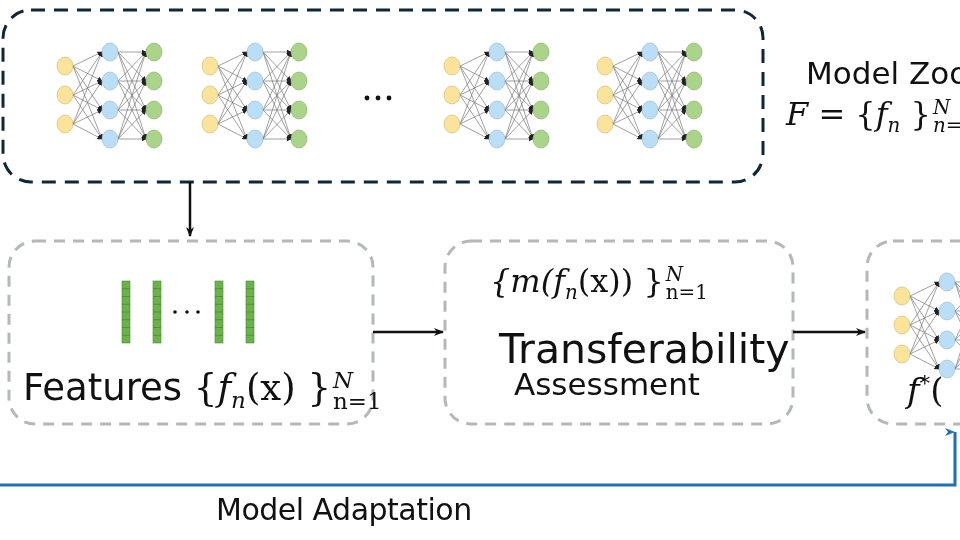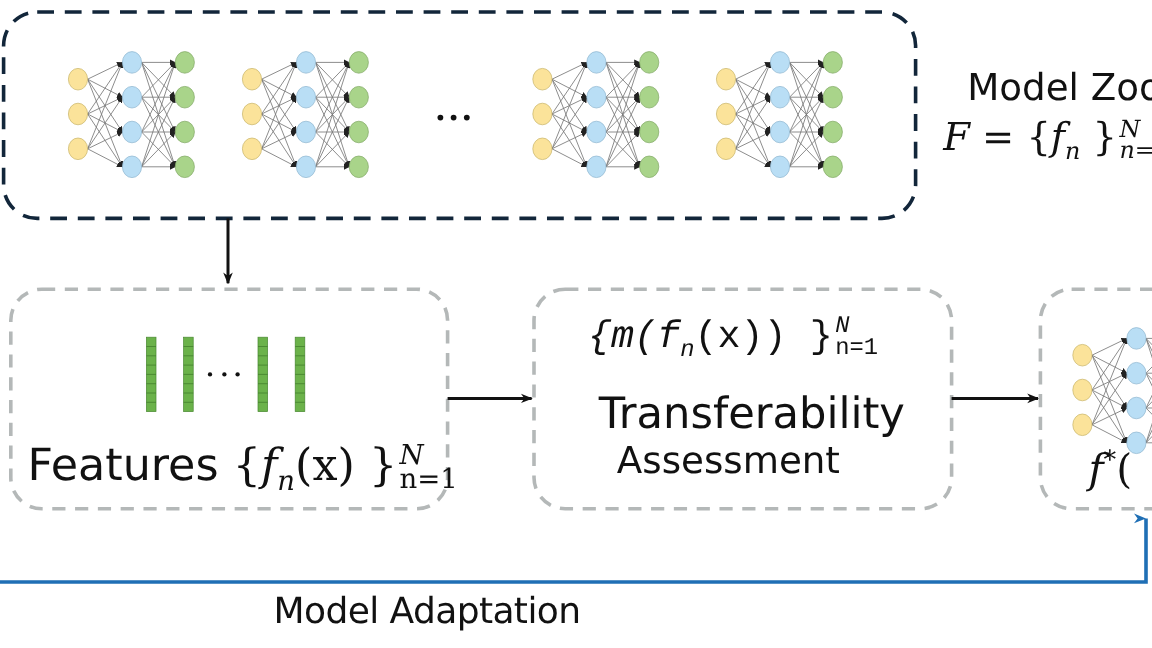--- a/index.html
+++ b/index.html
@@ -320,27 +320,27 @@
 
 <div class="lbl" style="left:23px; top:366px; font-size:37px;">
   <span class="sans">Features</span>
   <span class="math"><span class="up">{</span><span>f</span><sub>n</sub><span class="up">(x)</span>
   <span class="up">}</span><span class="supsub">
         <span>N</span>
         <span class="up">n=1</span>
       </span></span>
 </div>
 
-<div class="lbl math" style="left:490px; top:262px; font-size:32px;font-family:Liberation Mono, monospace;">
+<div class="lbl math" style="left:490px; top:262px; font-size:32px;">
   <span>{m(</span><span>f</span><sub>n</sub><span class="up">(x))</span>
   <span class="up">}</span><span class="supsub">
       <span>N</span>
       <span class="up">n=1</span>
     </span>
 </div>
-<div class="lbl sans" style="left:499px; top:325px; font-size:36px;">Transferability</div>
+<div class="lbl sans" style="left:499px; top:325px; font-size:41px;">Transferability</div>
 <div class="lbl sans" style="left:514px; top:366px; font-size:31px;">Assessment</div>
 
 <div class="lbl math" style="left:907px; top:370px; font-size:34px;">
   <span>f</span><sup>*</sup><span class="up">(</span>
 </div>
 
-<div class="lbl sans" style="left:228px; top:492px; font-size:30px; letter-spacing:-0.5px;">Model Adaptation</div>
+<div class="lbl sans" style="left:216px; top:492px; font-size:30px; letter-spacing:-0.5px;">Model Adaptation</div>
 
 </body></html>

